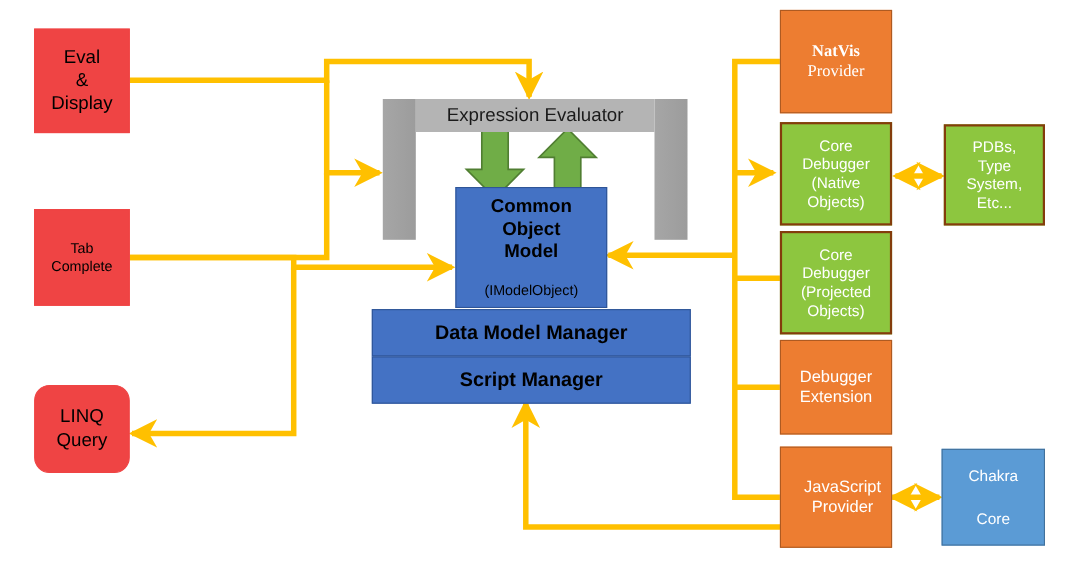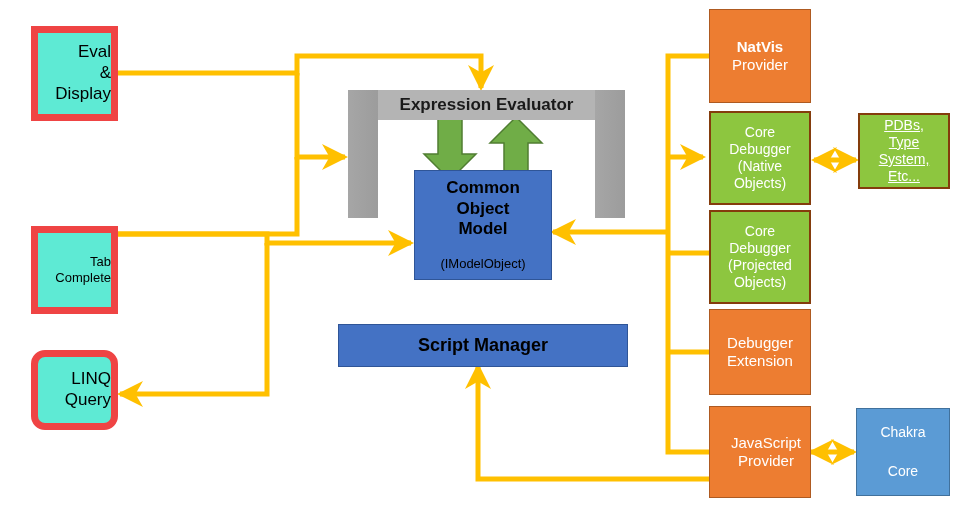--- a/index.html
+++ b/index.html
@@ -37,47 +37,44 @@
     line-height: 1.22;
     z-index: 5;
   }
   .node .ln {
     display: block;
     white-space: pre;
   }
 
   
   .gray-box {
-    background: #5eead4;
-    border: 7px solid #ef4444;
+    background: #ef4444;
+    border: 1px solid #ef4444;
     color: #000000;
     font-size: 17px;
-    align-items: flex-end;
   }
   .gray-box.small {
     font-size: 13px;
-    margin-top: 36px;
   }
 
   
   .ee-shell-left, .ee-shell-right {
     position: absolute;
     background: linear-gradient(to right, #a6a6a6, #9c9c9c);
     z-index: 3;
   }
   .ee-bar {
     position: absolute;
     background: #b4b4b4;
     color: #1a1a1a;
     font-size: 17px;
     display: flex;
     align-items: center;
     justify-content: center;
     z-index: 4;
-    font-weight: bold;
   }
   .ast-label {
     position: absolute;
     color: #ffffff;
     font-size: 16px;
     line-height: 1.45;
     text-align: center;
     z-index: 6;
     padding-left: 29px;
   }
@@ -203,26 +200,29 @@
     <span class="ln">T</span>
   </div>
 
   <div class="node blue-box" style="left:414px; top:170px; width:138px; height:110px;">
     <span class="ln com-title">Common</span>
     <span class="ln com-title">Object</span>
     <span class="ln com-title">Model</span>
     <span class="ln com-sub">(IModelObject)</span>
   </div>
 
+  <div class="node blue-box mgr-box" style="left:338px; top:281px; width:290px; height:43px;">
+    <span class="ln">Data Model Manager</span>
+  </div>
 
   <div class="node blue-box mgr-box" style="left:338px; top:324px; width:290px; height:43px;">
     <span class="ln">Script Manager</span>
   </div>
 
-  <div class="node orange-box" style="left:709px; top:9px; width:102px; height:94px;">
+  <div class="node orange-box" style="left:709px; top:9px; width:102px; height:94px;font-family:Liberation Serif, serif;">
     <span class="ln strong">NatVis</span>
     <span class="ln">Provider</span>
   </div>
 
   <div class="node green-box" style="left:709px; top:111px; width:102px; height:94px;">
     <span class="ln">Core</span>
     <span class="ln">Debugger</span>
     <span class="ln">(Native</span>
     <span class="ln">Objects)</span>
   </div>
@@ -237,21 +237,21 @@
   <div class="node orange-box" style="left:709px; top:309px; width:102px; height:86px;">
     <span class="ln">Debugger</span>
     <span class="ln">Extension</span>
   </div>
 
   <div class="node orange-box" style="left:709px; top:406px; width:102px; height:92px;padding-left:12px;">
     <span class="ln">JavaScript</span>
     <span class="ln">Provider</span>
   </div>
 
-  <div class="node green-box" style="left:858px; top:113px; width:92px; height:76px;text-decoration:underline;">
+  <div class="node green-box" style="left:858px; top:113px; width:92px; height:92px;">
     <span class="ln">PDBs,</span>
     <span class="ln">Type</span>
     <span class="ln">System,</span>
     <span class="ln">Etc...</span>
   </div>
 
   <div class="node lblue-box" style="left:856px; top:408px; width:94px; height:88px;gap:21px;">
     <span class="ln">Chakra</span>
     <span class="ln">Core</span>
   </div>

